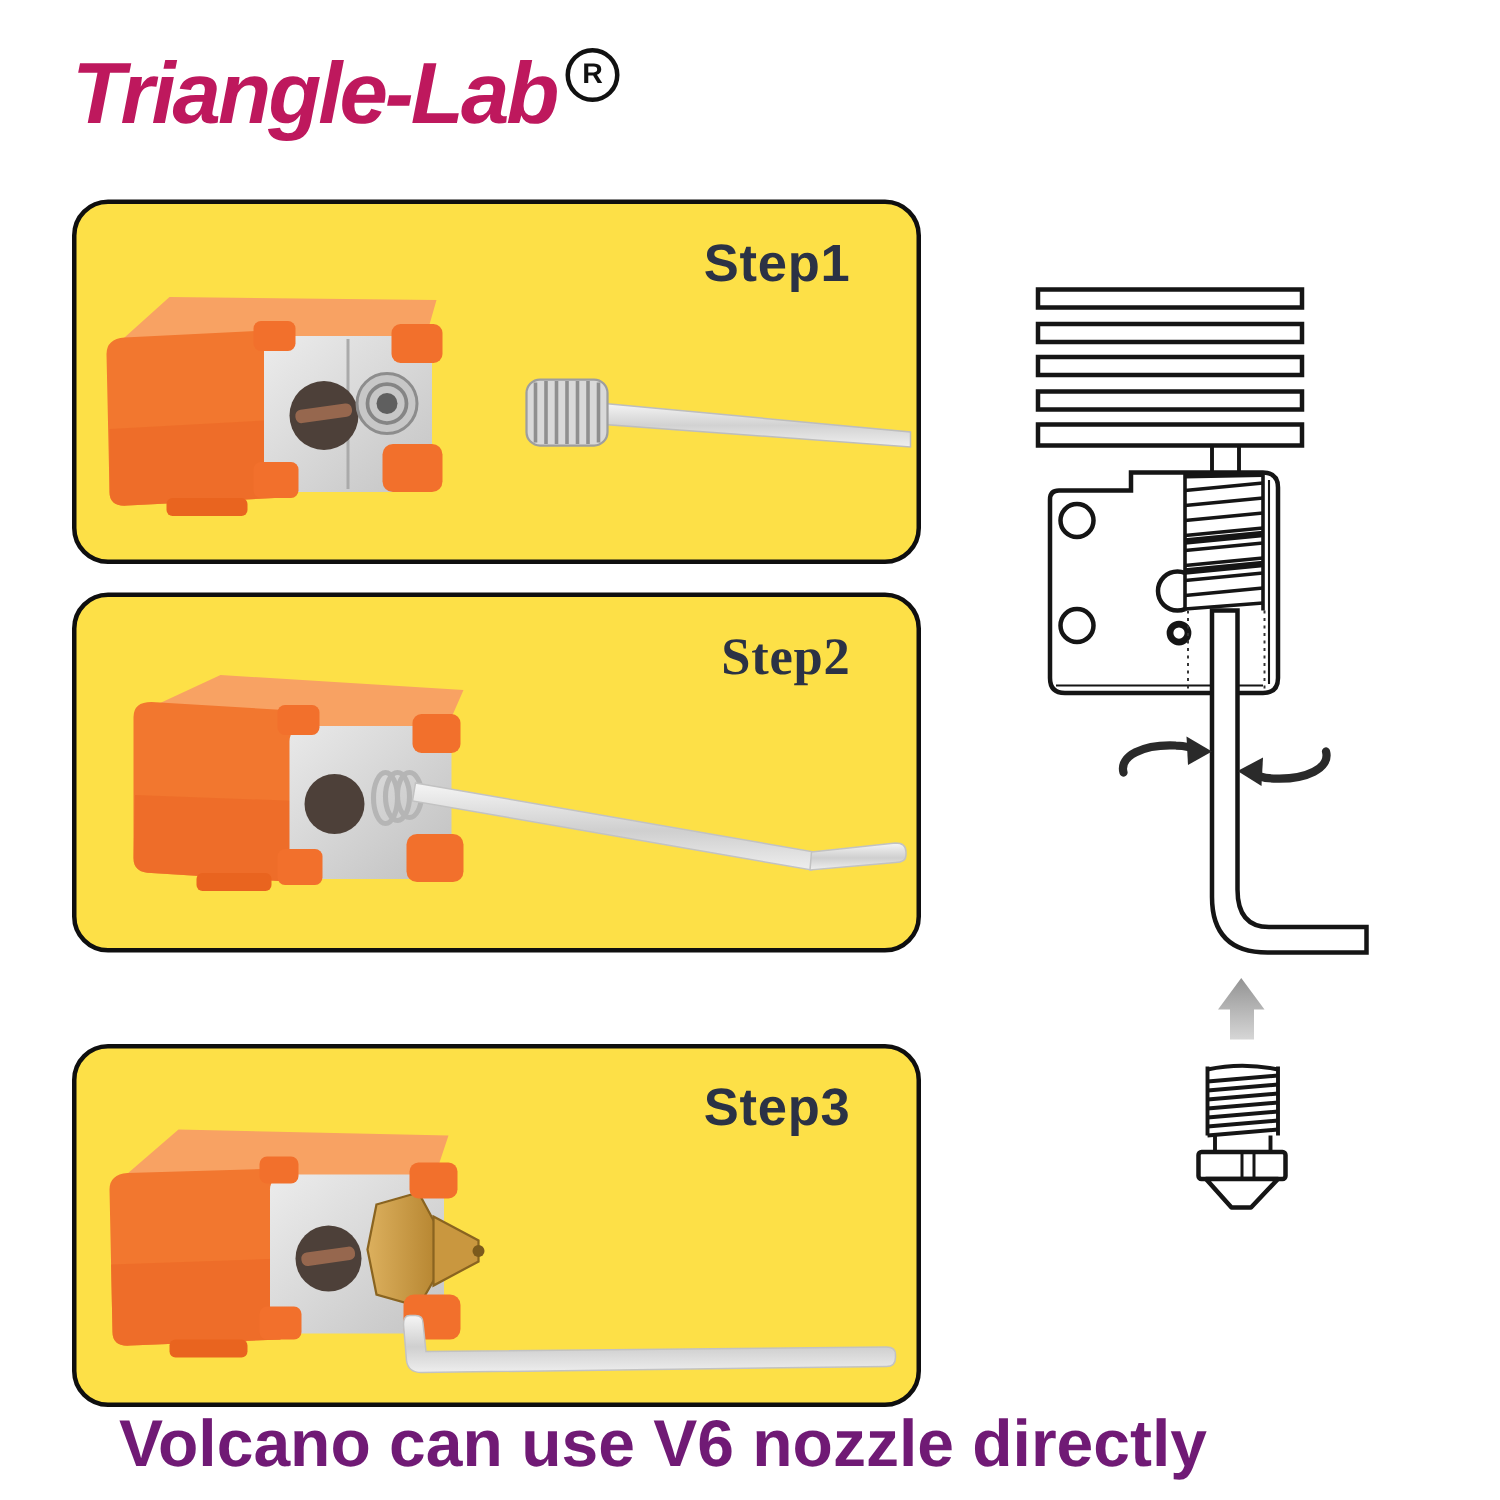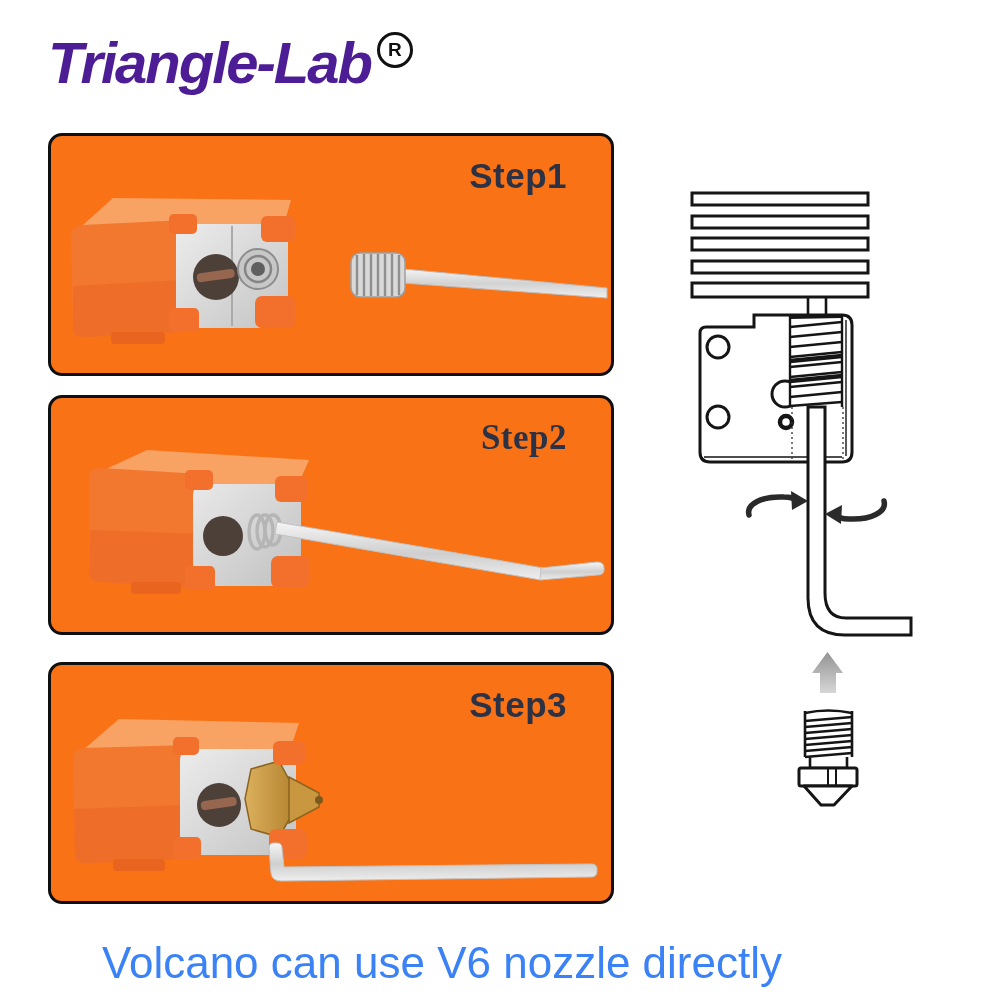--- a/index.html
+++ b/index.html
@@ -3,47 +3,47 @@
 <meta charset="utf-8">
 <style>
   html,body{margin:0;padding:0;}
   body{
     width:1000px;height:1000px;position:relative;background:#ffffff;
     font-family:"Liberation Sans", sans-serif;overflow:hidden;
   }
   
   .logo{position:absolute;left:48px;top:30px;display:flex;align-items:flex-start;}
   .logo-text{
-    font-size:58px;font-weight:bold;font-style:italic;color:#4c1d95;
+    font-size:58px;font-weight:bold;font-style:italic;color:#be185d;
     letter-spacing:-2px;line-height:66px;
   }
   .logo-reg{
     margin-left:6px;margin-top:2px;width:30px;height:30px;border:3px solid #111;
     border-radius:50%;display:flex;align-items:center;justify-content:center;
     font-size:19px;font-weight:bold;color:#111;font-style:normal;
   }
   
   .panel{
-    position:absolute;left:48px;width:566px;background:#f97316;
-    border:3px solid #0f0f0f;border-radius:14px;box-sizing:border-box;overflow:hidden;
+    position:absolute;left:48px;width:566px;background:#fde047;
+    border:3px solid #0f0f0f;border-radius:24px;box-sizing:border-box;overflow:hidden;
   }
   .panel-1{top:133px;height:243px;}
   .panel-2{top:395px;height:240px;font-family:Liberation Serif, serif;}
-  .panel-3{top:662px;height:242px;text-align:center;}
+  .panel-3{top:696px;height:242px;text-align:center;}
   .step-label{
     position:absolute;top:20px;right:44px;font-size:35px;font-weight:600;
     color:#2b3245;letter-spacing:.5px;
   }
   .panel svg{position:absolute;left:0;top:0;}
   
   .diagram{position:absolute;left:640px;top:160px;}
   
   .caption{
     position:absolute;left:0;top:938px;width:884px;text-align:center;
-    font-size:44px;font-weight:400;color:#3b82f6;letter-spacing:0px;
+    font-size:44px;font-weight:700;color:#701a75;letter-spacing:0px;
   }
 </style>
 </head>
 <body>
 
 <div class="logo">
   <span class="logo-text">Triangle-Lab</span>
   <span class="logo-reg">R</span>
 </div>
 

